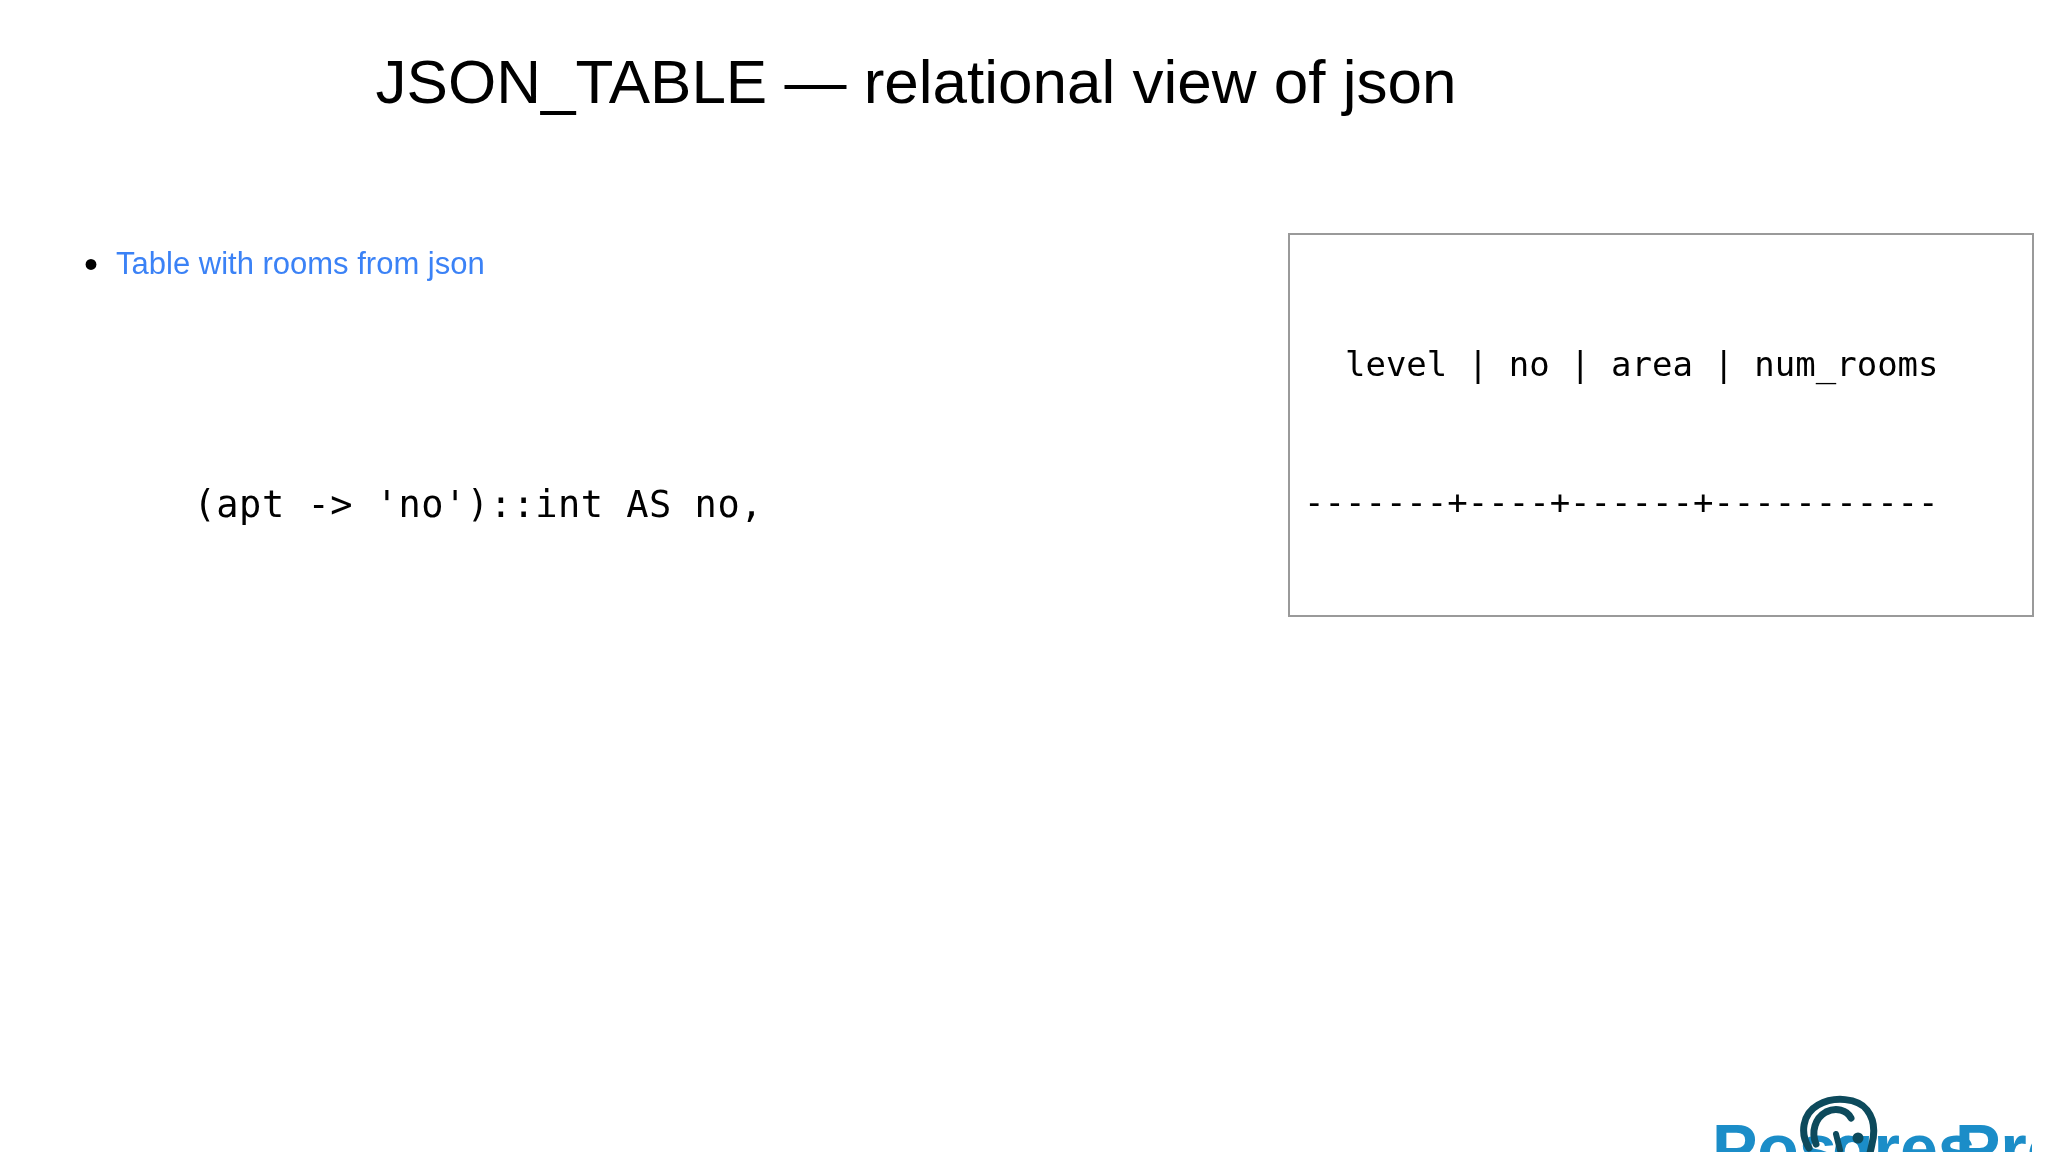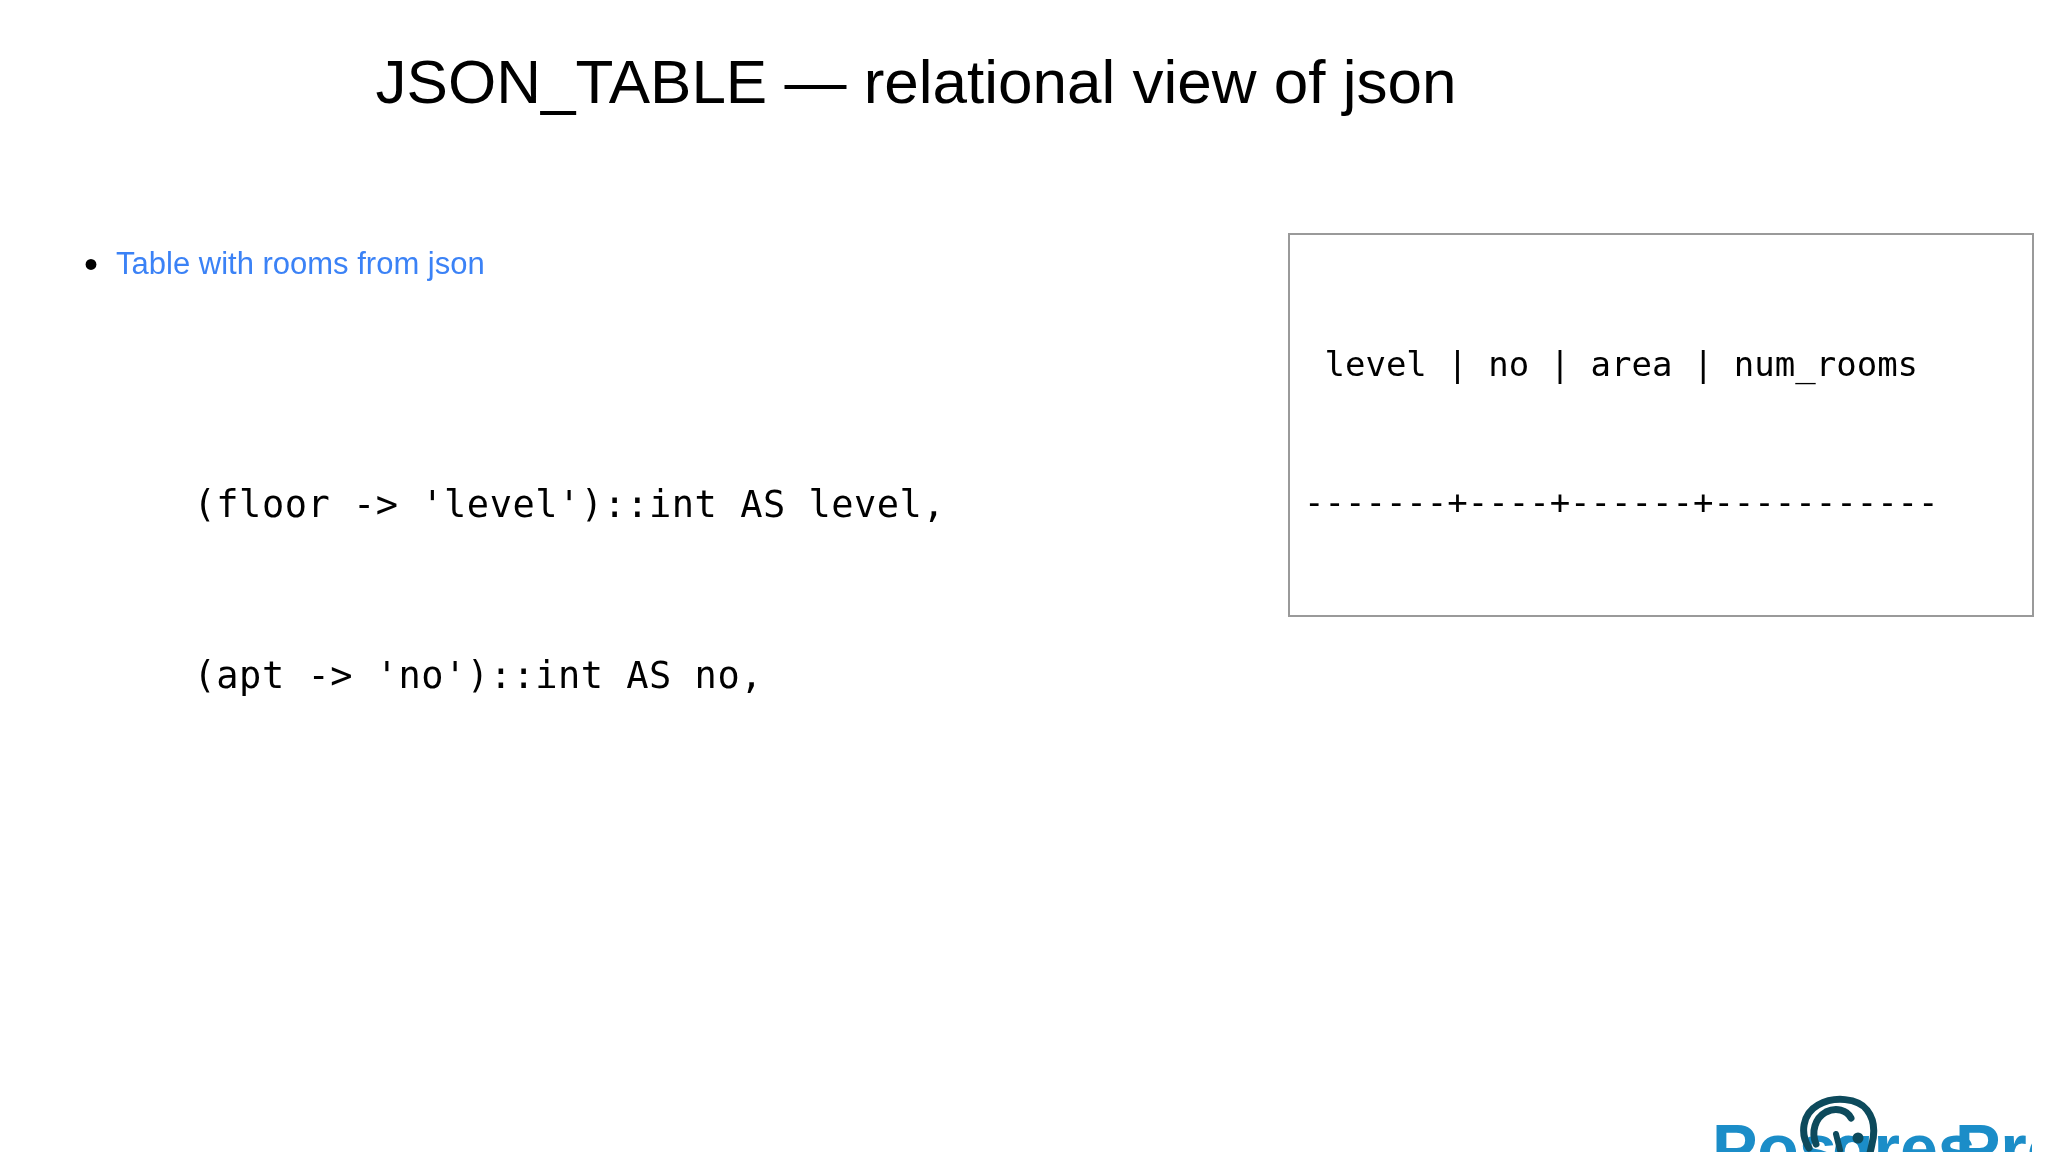--- a/index.html
+++ b/index.html
@@ -74,20 +74,21 @@
   .result-box {
     position: absolute;
     left: 1288px;
     top: 233px;
     width: 746px;
     height: 384px;
     border: 2px solid #9a9a9a;
     background: #ffffff;
     box-sizing: border-box;
     overflow: hidden;
+    text-align: right;
   }
   .result-inner {
     position: absolute;
     left: 14px;
     top: 14px;
     font-family: "DejaVu Sans Mono", "Liberation Mono", monospace;
     font-size: 34px;
     line-height: 46px;
     color: #000000;
     white-space: pre;
@@ -109,21 +110,20 @@
 <body>
 
 <div class="slide-title">JSON_TABLE — relational view of json</div>
 
 <div class="bullet-row">
   <span class="bullet-dot">•</span>
   <span class="bullet-text">Table with rooms from json</span>
 </div>
 
 <div class="sql-block">
-  <div class="sql-line">  (floor -&gt; 'level')::int AS level,</div>
   <div class="sql-line">  (apt -&gt; 'no')::int AS no,</div>
   
   
   
   
   
 </div>
 
 <div class="result-box">
   <div class="result-inner">

